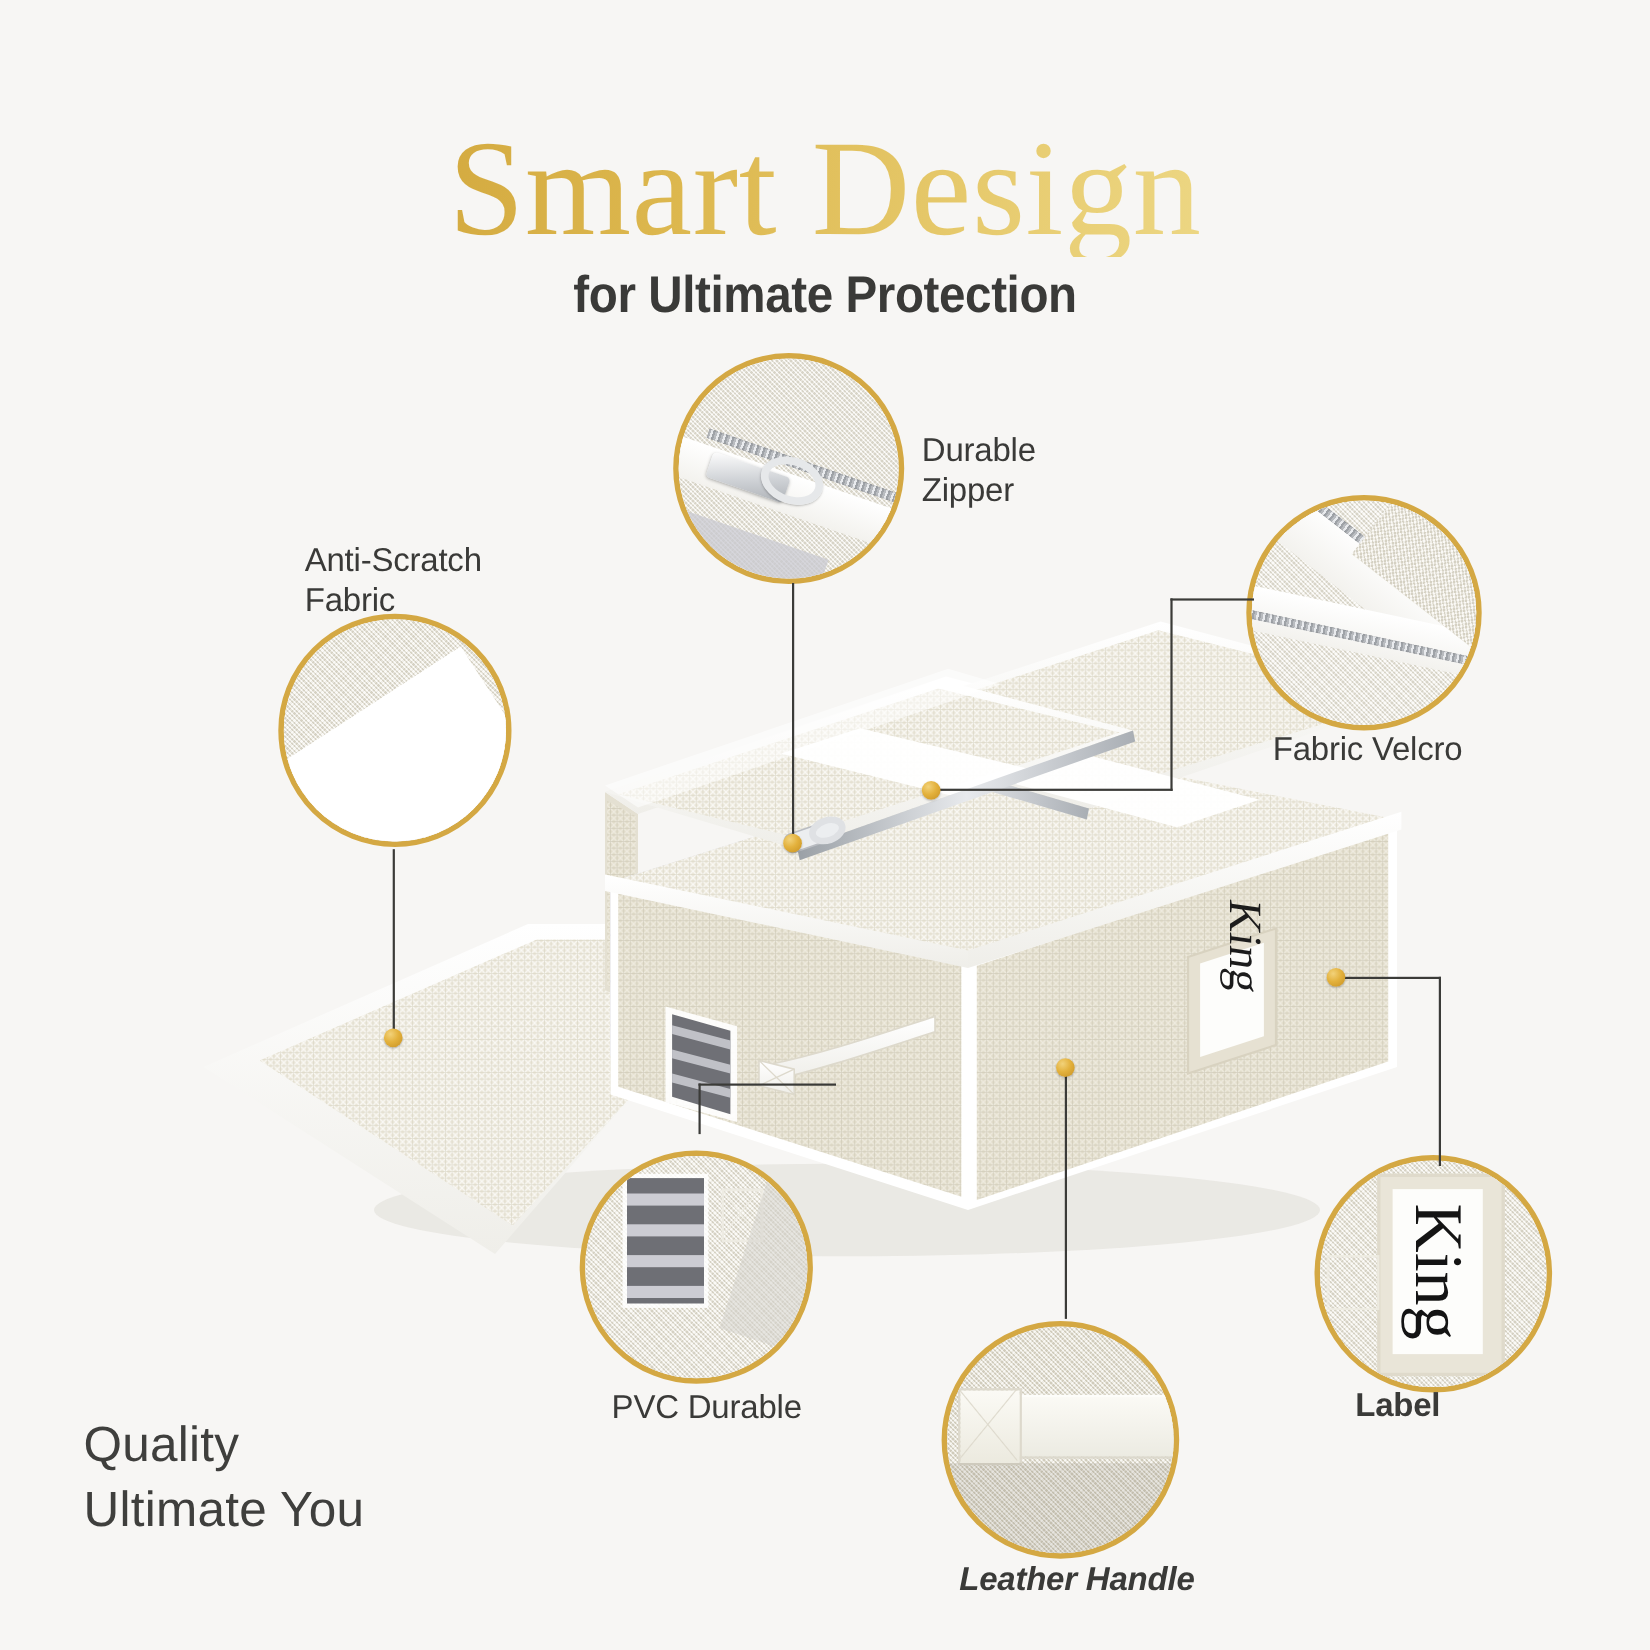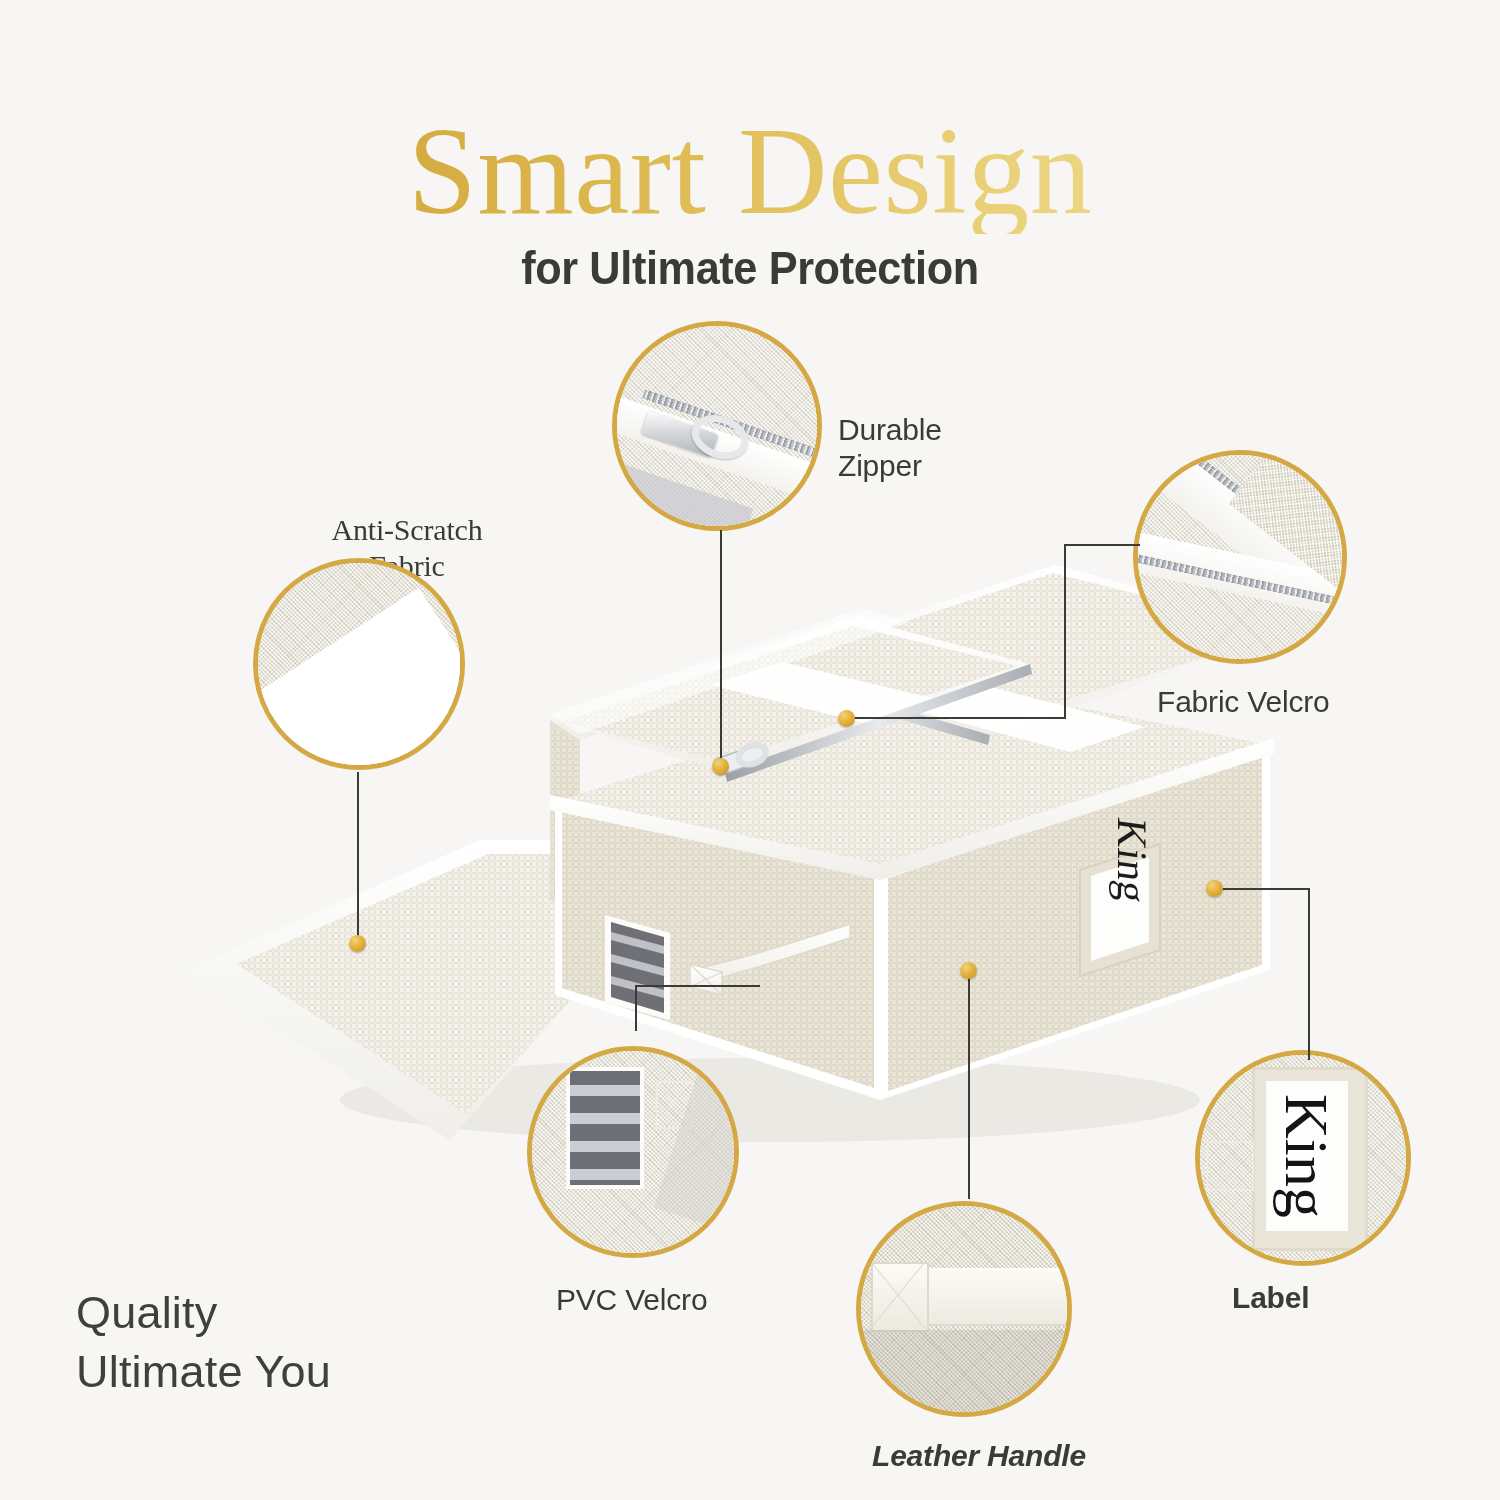--- a/index.html
+++ b/index.html
@@ -78,21 +78,20 @@
     background: #efece4;
   }
   .callout-label {
     position: absolute;
     font-size: 30px;
     line-height: 1.2;
     color: #3a3a38;
     font-weight: 500;
     letter-spacing: -0.2px;
     white-space: pre-line;
-    margin-top: 20px;
   }
   .callout-label.bold { font-weight: 700; font-style: italic; }
 
   
   .leader {
     position: absolute;
     background: #3b3b38;
   }
   .leader.h { height: 2px; }
   .leader.v { width: 2px; }
@@ -274,21 +273,21 @@
     <div class="zip-teeth" style="left:20px; top:104px; width:250px; height:9px; transform:rotate(19deg);"></div>
     <div class="zip-slider" style="left:26px; top:96px; width:74px; height:24px; transform:rotate(19deg);"></div>
     <div class="zip-pull" style="left:74px; top:90px; width:44px; height:28px; transform:rotate(19deg);"></div>
     <div style="position:absolute; left:-60px; top:150px; width:180px; height:130px; background:#c9c9d2; transform:rotate(19deg); opacity:.75;"></div>
   </div>
   <div class="callout-label" style="left:838px; top:392px; width:230px;">Durable
 Zipper</div>
   <div class="leader v" style="left:720px; top:530px; height:234px;"></div>
   <div class="dot" style="left:712px; top:758px;"></div>
 
-  <div class="callout-label" style="left:277px; top:492px; width:260px; text-align:center;font-family:Liberation Serif, serif;">Anti-Scratch
+  <div class="callout-label" style="left:277px; top:492px; width:260px; ">Anti-Scratch
 Fabric</div>
   <div class="callout-circle" style="left:253px; top:558px; width:212px; height:212px;">
     <div class="fabric"></div>
     <div style="position:absolute; left:-80px; top:96px; width:330px; height:230px; background:#ffffff; transform:rotate(-33deg);"></div>
   </div>
   <div class="leader v" style="left:357px; top:772px; height:169px;"></div>
   <div class="dot" style="left:349px; top:935px;"></div>
 
   <div class="callout-circle" style="left:1133px; top:450px; width:214px; height:214px;">
     <div class="fabric pale"></div>
@@ -315,21 +314,21 @@
     <div style="position:absolute; left:38px; top:34px; width:70px; height:11px; background:#ccccd3;"></div>
     <div style="position:absolute; left:38px; top:62px; width:70px; height:11px; background:#ccccd3;"></div>
     <div style="position:absolute; left:38px; top:90px; width:70px; height:11px; background:#ccccd3;"></div>
     <div style="position:absolute; left:38px; top:118px; width:70px; height:11px; background:#ccccd3;"></div>
     <div style="position:absolute; left:124px; top:30px; width:34px; height:44px; border:2px solid #eeece3;"></div>
     <div style="position:absolute; left:124px; top:30px; width:34px; height:44px;
                 background:linear-gradient(to bottom right, transparent calc(50% - 1px), #eeece3 50%, transparent calc(50% + 1px)),
                            linear-gradient(to bottom left, transparent calc(50% - 1px), #eeece3 50%, transparent calc(50% + 1px));"></div>
     <div style="position:absolute; left:150px; top:-20px; width:120px; height:200px; background:#d6d4cd; transform:rotate(18deg); opacity:.55;"></div>
   </div>
-  <div class="callout-label" style="left:556px; top:1262px; width:260px;">PVC Velcro</div>
+  <div class="callout-label" style="left:556px; top:1262px; width:260px;">PVC Durable</div>
 
   <div class="leader h" style="left:635px; top:985px; width:125px;"></div>
   <div class="leader v" style="left:635px; top:985px; height:46px;"></div>
 
   <div class="callout-circle" style="left:856px; top:1201px; width:216px; height:216px;">
     <div class="fabric warm"></div>
     <div style="position:absolute; left:26px; top:62px; width:180px; height:54px;
                 background:linear-gradient(180deg,#fbfaf5,#ecebe2);
                 border-top:2px solid #fdfdfa; border-bottom:2px solid #dcd9cd;"></div>
     <div style="position:absolute; left:10px; top:56px; width:54px; height:66px;

